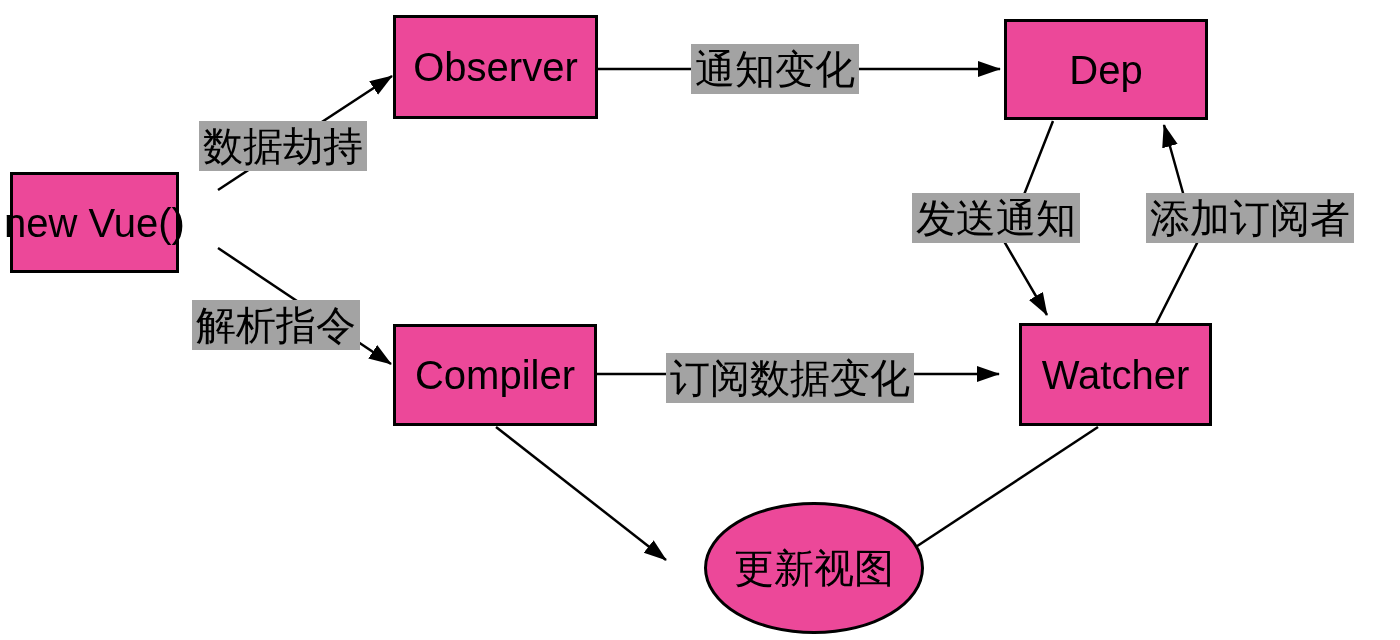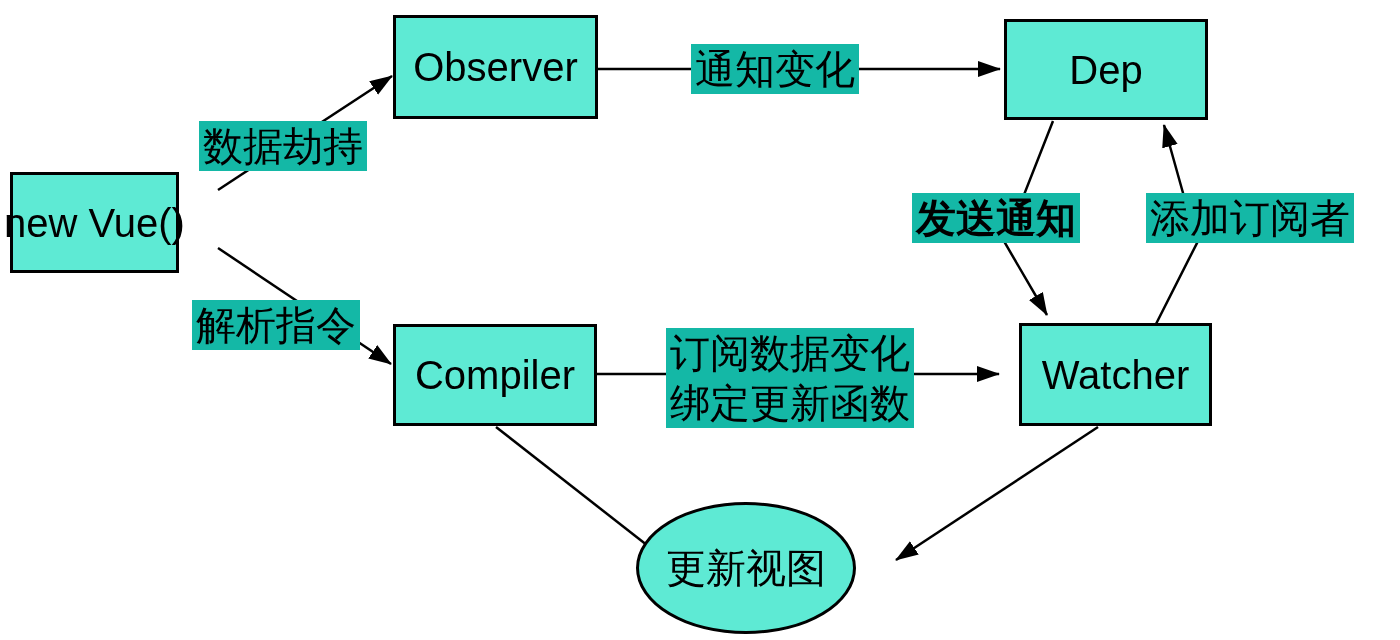--- a/index.html
+++ b/index.html
@@ -23,35 +23,35 @@
   }
   .edges line, .edges polyline {
     stroke: #000000;
     stroke-width: 2.5;
     fill: none;
   }
   .node {
     position: absolute;
     box-sizing: border-box;
     border: 3px solid #000000;
-    background: #5eead4;
+    background: #ec4899;
     display: flex;
     align-items: center;
     justify-content: center;
     font-size: 40px;
     line-height: 1;
     white-space: nowrap;
   }
   .node.ellipse {
     border-radius: 50%;
   }
   .edge-label {
     position: absolute;
     transform: translate(-50%, -50%);
-    background: #14b8a6;
+    background: #a3a3a3;
     font-size: 40px;
     line-height: 50px;
     white-space: nowrap;
     text-align: center;
     padding: 0 4px;
   }
 </style>
 </head>
 <body>
 
@@ -94,32 +94,31 @@
   </div>
 
   <div class="node" style="left:393px; top:324px; width:204px; height:102px;">
     <span>Compiler</span>
   </div>
 
   <div class="node" style="left:1003px; top:323px; width:193px; height:103px;margin-left:16px;">
     <span>Watcher</span>
   </div>
 
-  <div class="node ellipse" style="left:636px; top:502px; width:220px; height:132px;">
+  <div class="node ellipse" style="left:704px; top:502px; width:220px; height:132px;">
     <span>更新视图</span>
   </div>
 
   <div class="edge-label" style="left:276px; top:325px;">解析指令</div>
 
   <div class="edge-label" style="left:283px; top:146px;">数据劫持</div>
 
   <div class="edge-label" style="left:775px; top:69px;">通知变化</div>
 
   <div class="edge-label" style="left:790px; top:378px;">
     <div>订阅数据变化</div>
-    <div>绑定更新函数</div>
   </div>
 
-  <div class="edge-label" style="left:996px; top:218px;font-weight:bold;">发送通知</div>
+  <div class="edge-label" style="left:996px; top:218px;">发送通知</div>
 
   <div class="edge-label" style="left:1226px; top:218px;margin-left:24px;">添加订阅者</div>
 
 </div>
 
 </body></html>

